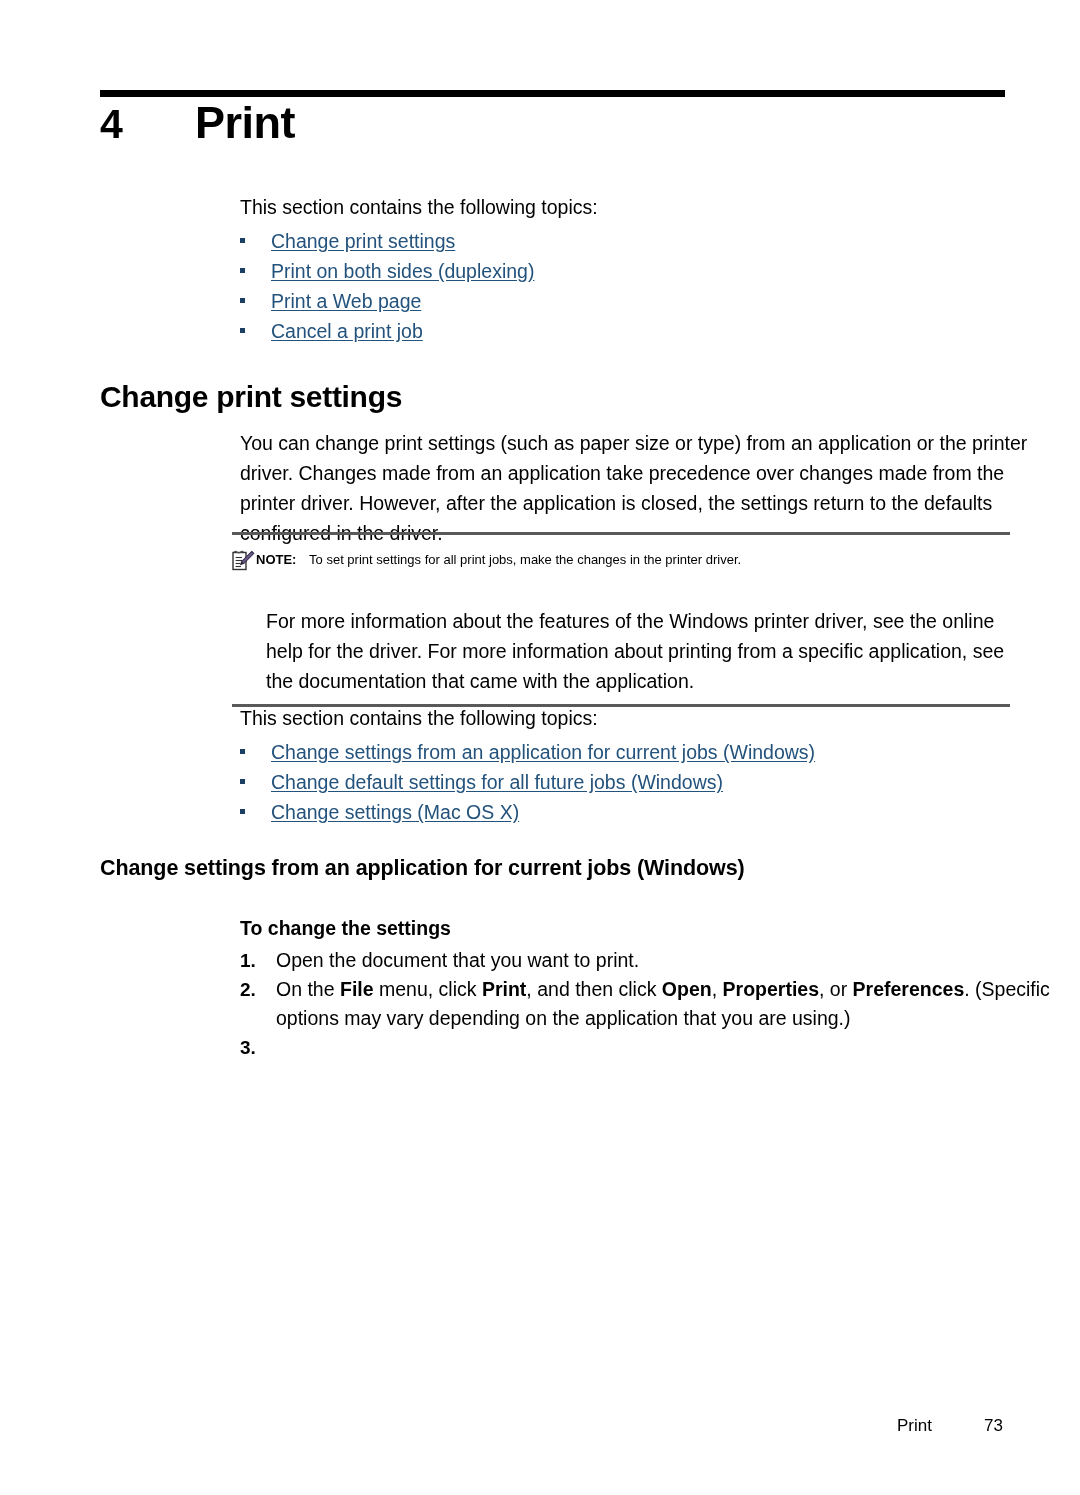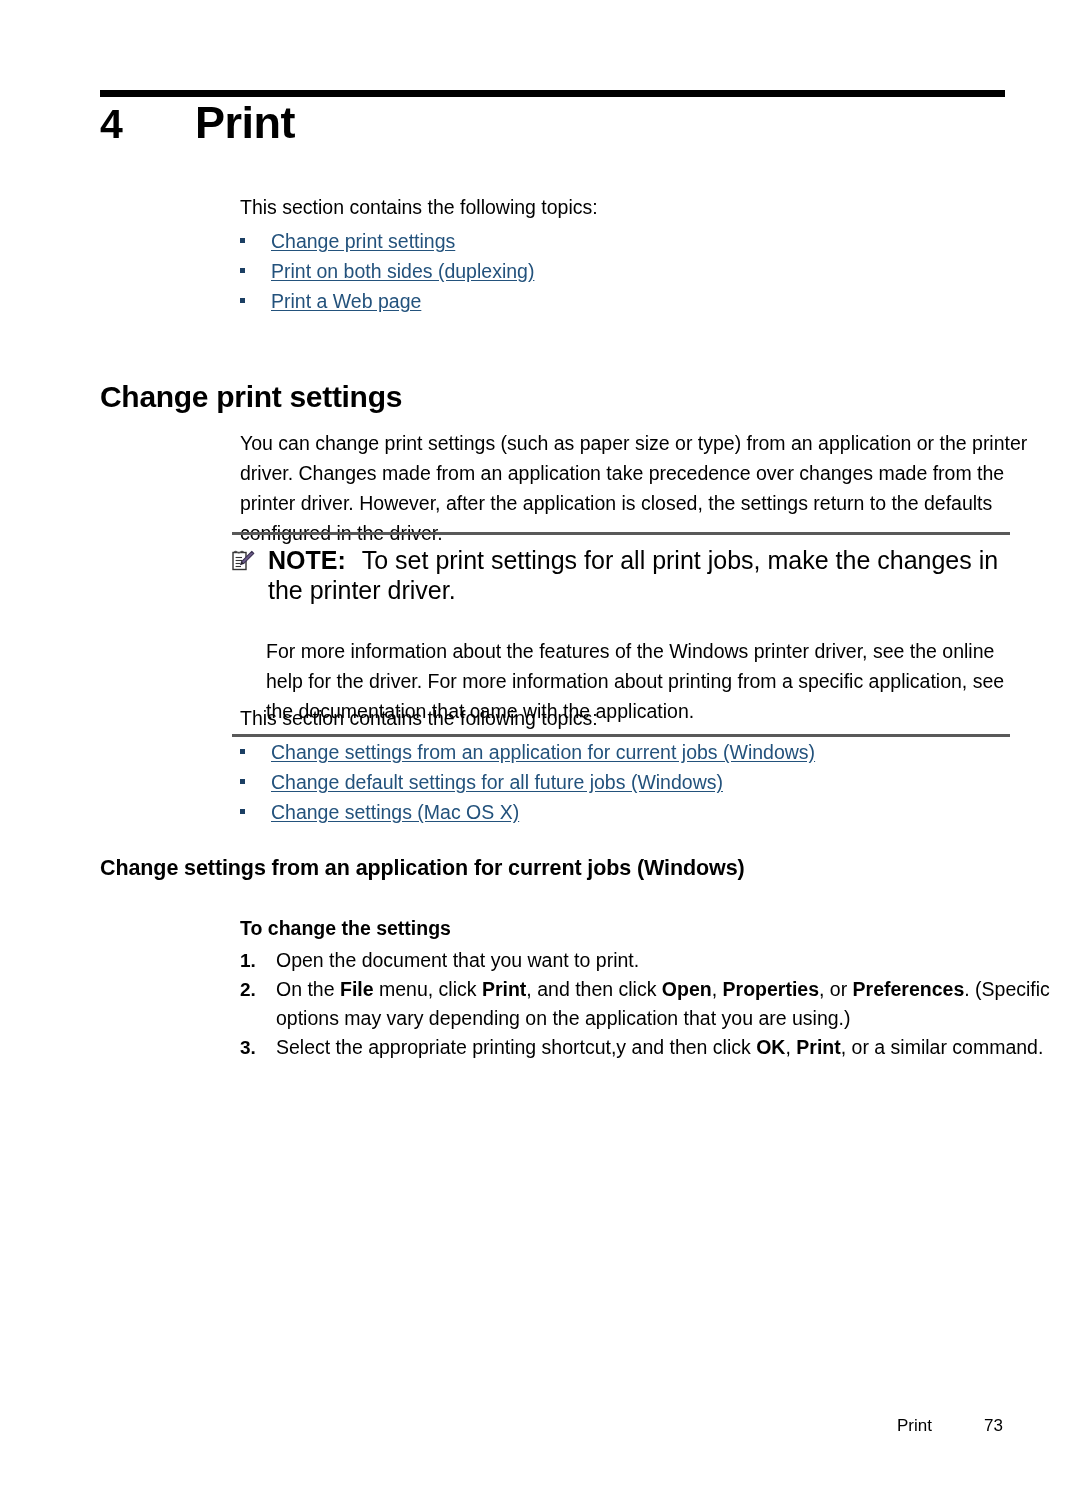--- a/index.html
+++ b/index.html
@@ -123,22 +123,22 @@
   .note-rule {
     height: 3px;
     background: #595959;
     width: 100%;
   }
   .note-inner {
     padding: 10px 0 8px 0;
   }
   .note-first {
     position: relative;
-    padding-left: 36px;
-    font-size: 25px;
+    padding-left: 24px;
+    font-size: 13px;
     line-height: 30px;
   }
   .note-icon {
     position: absolute;
     left: -1px;
     top: 4px;
     width: 24px;
     height: 24px;
   }
   .note-label {
@@ -202,20 +202,21 @@
 
   <div class="body-col" style="top:192px;">
     <p class="intro">This section contains the following topics:</p>
   </div>
 
   <div class="body-col" style="top:226px;">
     <ul class="toc" id="chapter-toc">
         <li><span class="bullet"></span><a class="doclink" href="#">Change print settings</a></li>
         <li><span class="bullet"></span><a class="doclink" href="#">Print on both sides (duplexing)</a></li>
         <li><span class="bullet"></span><a class="doclink" href="#">Print a Web page</a></li>
+        <li><span class="bullet"></span><a class="doclink" href="#">Cancel a print job</a></li>
       </ul>
   </div>
 
   <h1 class="sect" style="top:382px;">Change print settings</h1>
 
   <div class="body-col" style="top:428px;">
     <p class="intro">You can change print settings (such as paper size or type) from an application or the printer driver. Changes made from an application take precedence over changes made from the printer driver. However, after the application is closed, the settings return to the defaults configured in the driver.</p>
   </div>
 
   <div class="note" style="top:532px;">
@@ -257,21 +258,21 @@
   <h2 class="sub" style="top:858px;">Change settings from an application for current jobs (Windows)</h2>
 
   <div class="body-col" style="top:917px;">
     <div style="font-size:19.5px;font-weight:bold;">To change the settings</div>
   </div>
 
   <div class="body-col" style="top:946px;">
     <ol class="steps" id="steps-list">
         <li><span class="num">1.</span><span><span>Open the document that you want to print.</span></span></li>
         <li><span class="num">2.</span><span><span>On the </span><b class="ui">File</b><span> menu, click </span><b class="ui">Print</b><span>, and then click </span><b class="ui">Open</b><span>, </span><b class="ui">Properties</b><span>, or </span><b class="ui">Preferences</b><span>. (Specific options may vary depending on the application that you are using.)</span></span></li>
-        <li><span class="num">3.</span><span><span>Select the appropriate printing shortcut,y and then click </span><b class="ui">OK</b><span>, </span><b class="ui">Print</b><span>, or a similar command.</span></span></li>
+        <li><span class="num">3.</span></li>
       </ol>
   </div>
 
   <div class="footer">
     <span class="f-label">Print</span>
     <span class="f-page">73</span>
   </div>
 
 </div>
 

